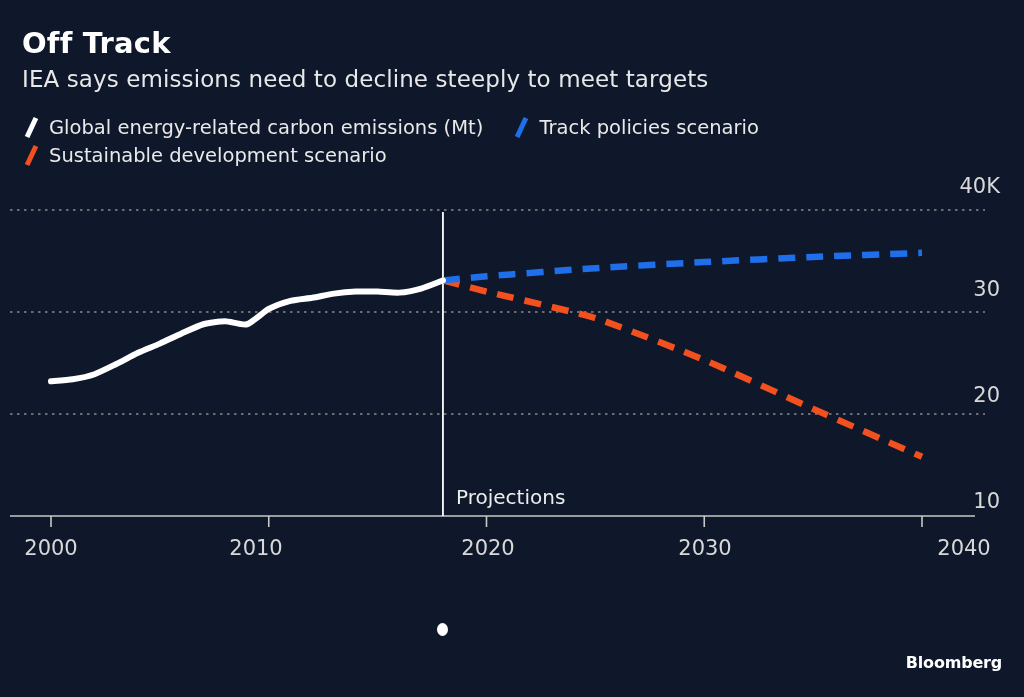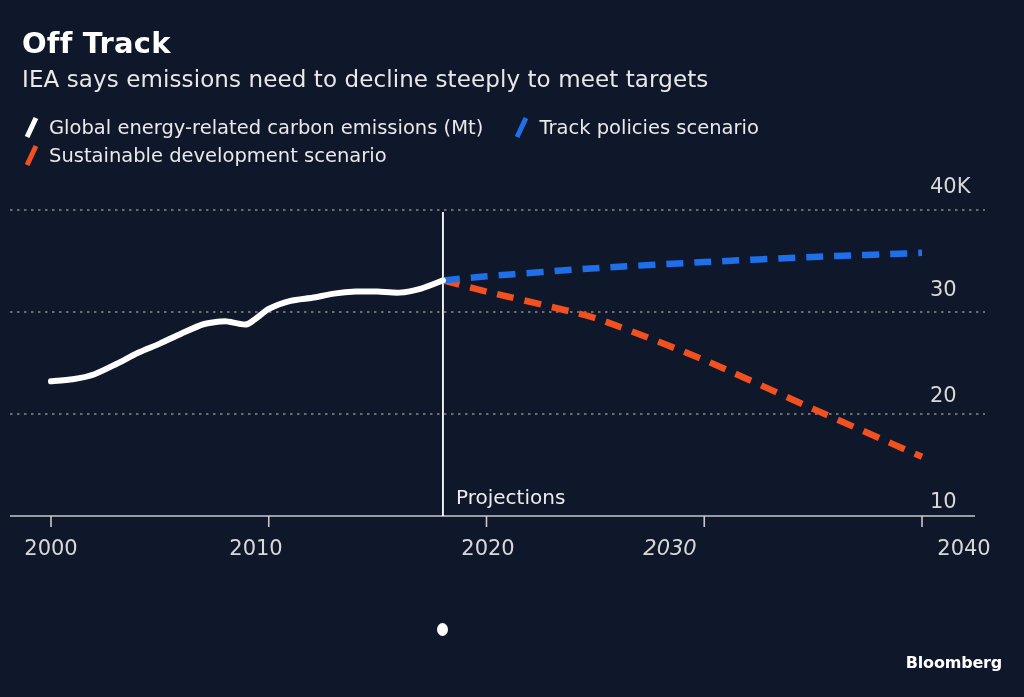--- a/index.html
+++ b/index.html
@@ -92,20 +92,21 @@
     top: 0;
     width: 1024px;
     height: 697px;
   }
 
   
   .y-tick-label {
     position: absolute;
     font-size: 21px;
     color: #d8d8d8;
+    text-align: right;
     width: 70px;
     right: 24px;
   }
   .x-tick-label {
     position: absolute;
     font-size: 21px;
     color: #d8d8d8;
     text-align: center;
     width: 120px;
     top: 536px;
@@ -199,21 +200,21 @@
     <div class="y-tick-label" style="top:174px;">40K</div>
     <div class="y-tick-label" style="top:277px;">30</div>
     <div class="y-tick-label" style="top:383px;">20</div>
     <div class="y-tick-label" style="top:489px;">10</div>
   </div>
 
   <div id="x-tick-labels">
     <div class="x-tick-label" style="left:-9px;">2000</div>
     <div class="x-tick-label" style="left:196px;">2010</div>
     <div class="x-tick-label" style="left:428px;">2020</div>
-    <div class="x-tick-label" style="left:610px;font-style:italic;">2030</div>
+    <div class="x-tick-label" style="left:645px;">2030</div>
     <div class="x-tick-label" style="left:904px;">2040</div>
   </div>
 
   <div id="projections-label">Projections</div>
 
   <div id="footer-dot"></div>
   <div id="brand">Bloomberg</div>
 
 </div>
 

